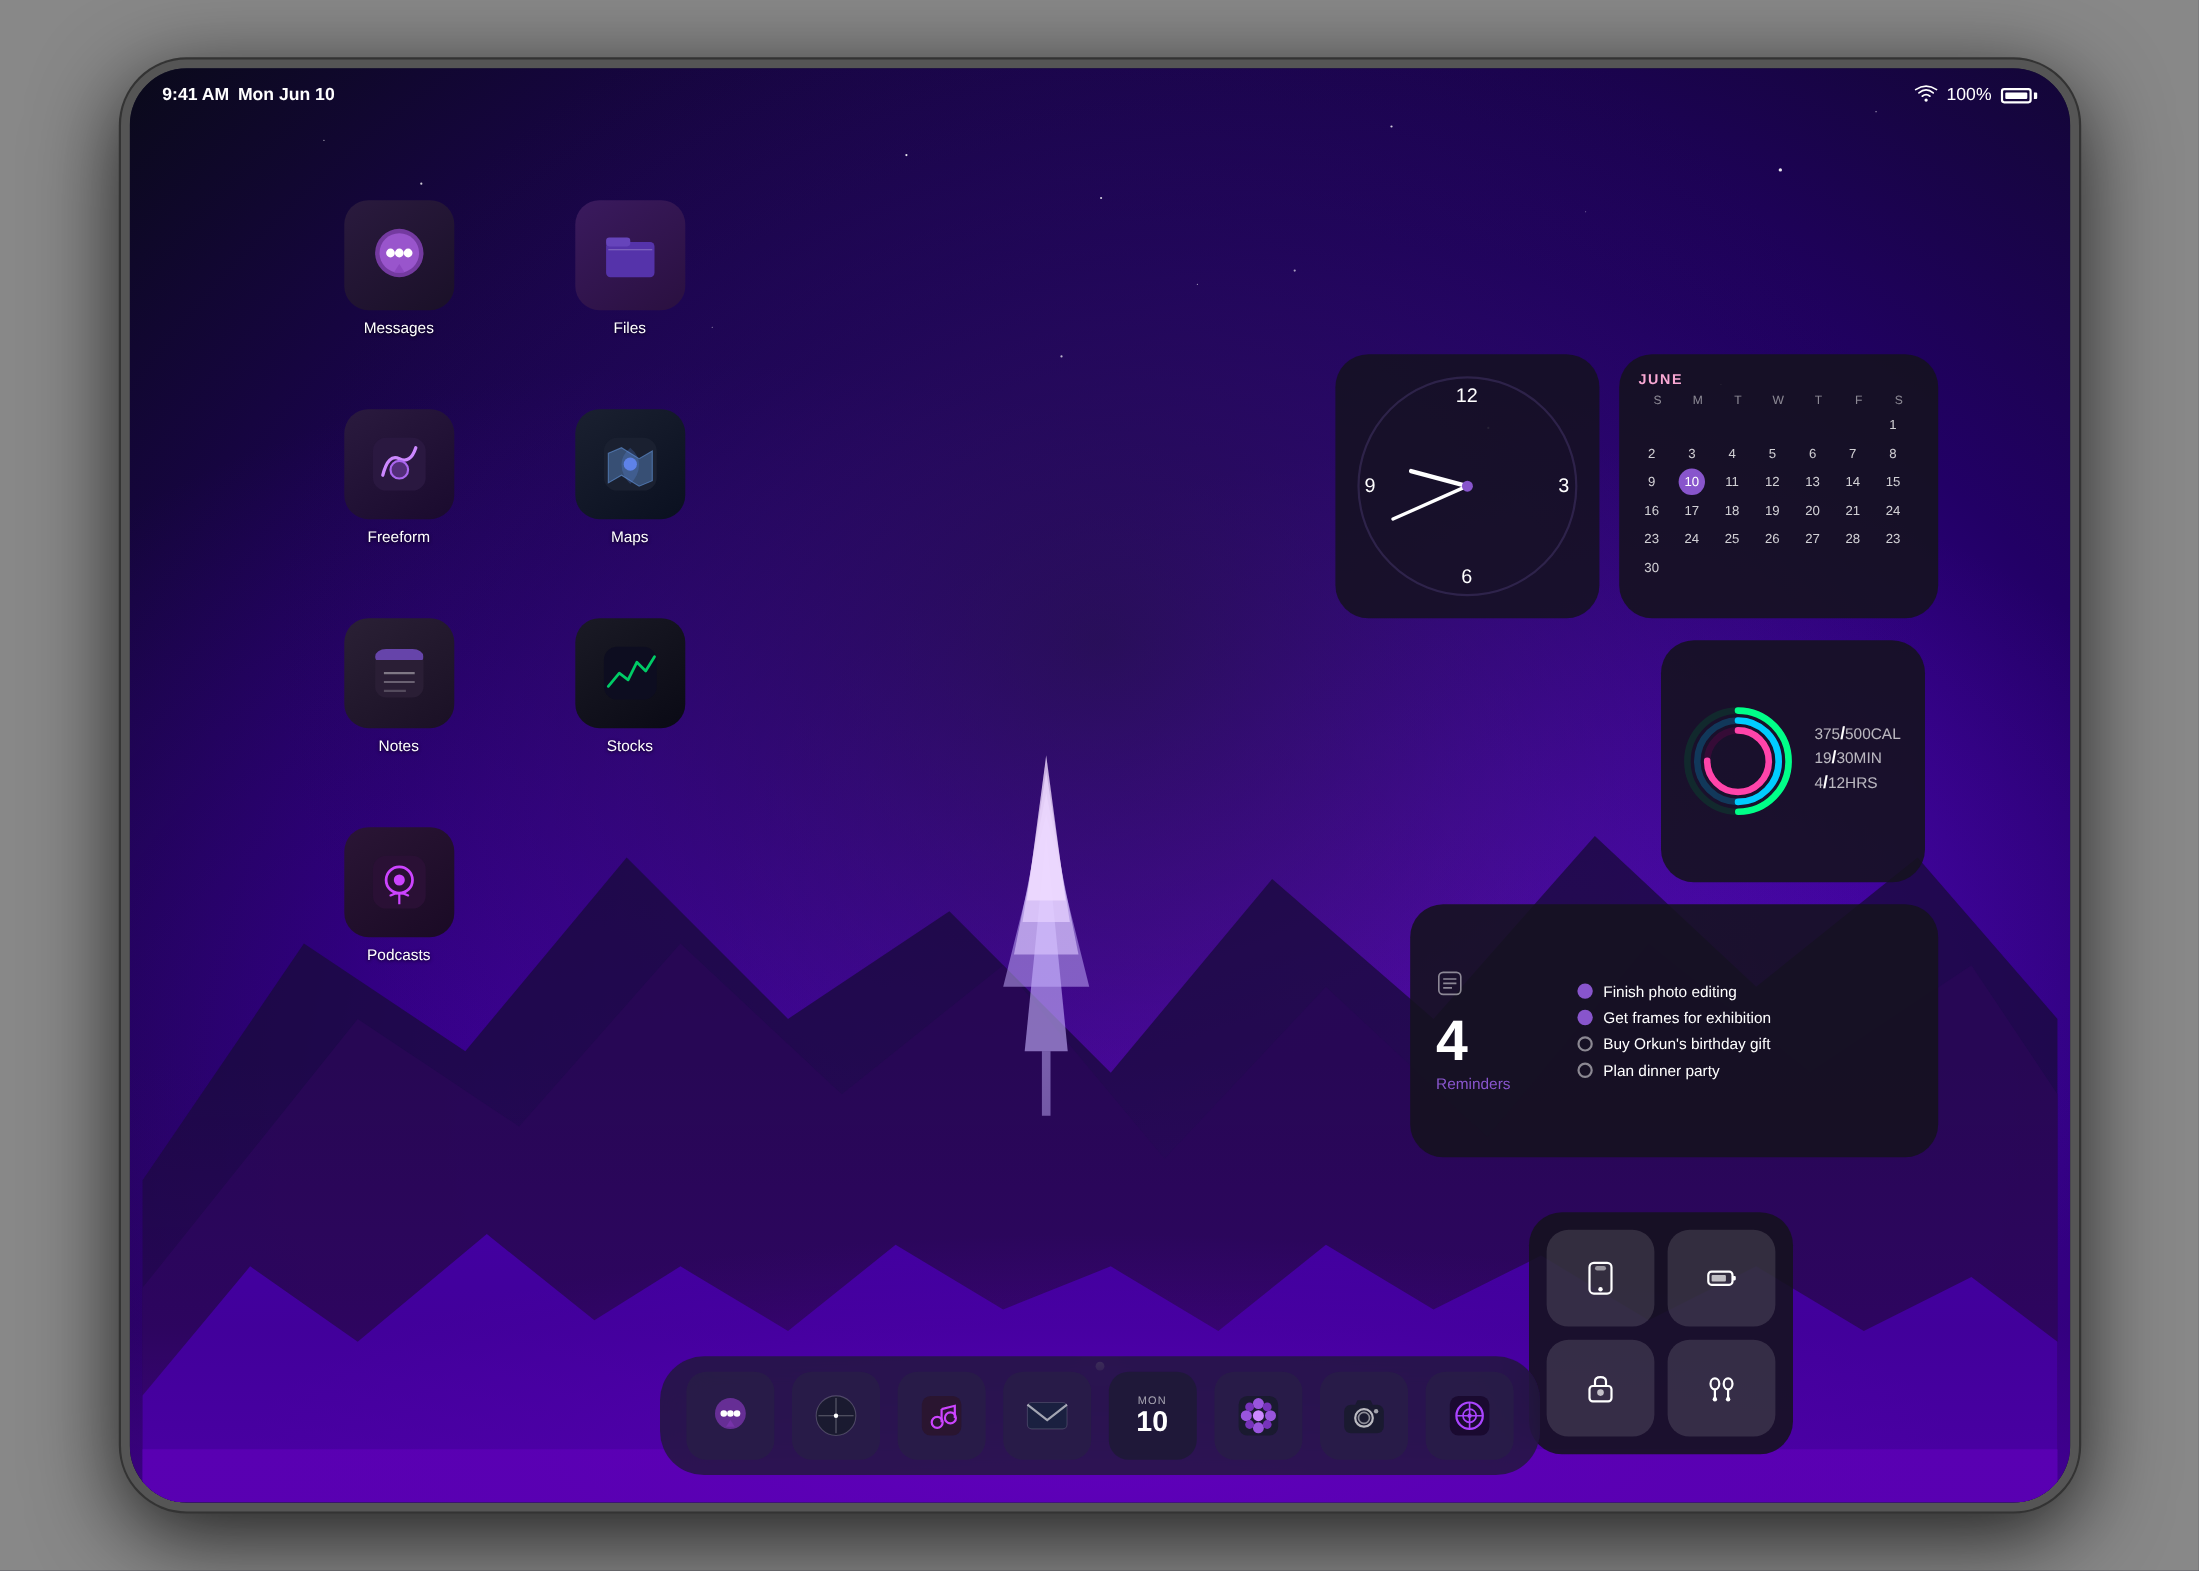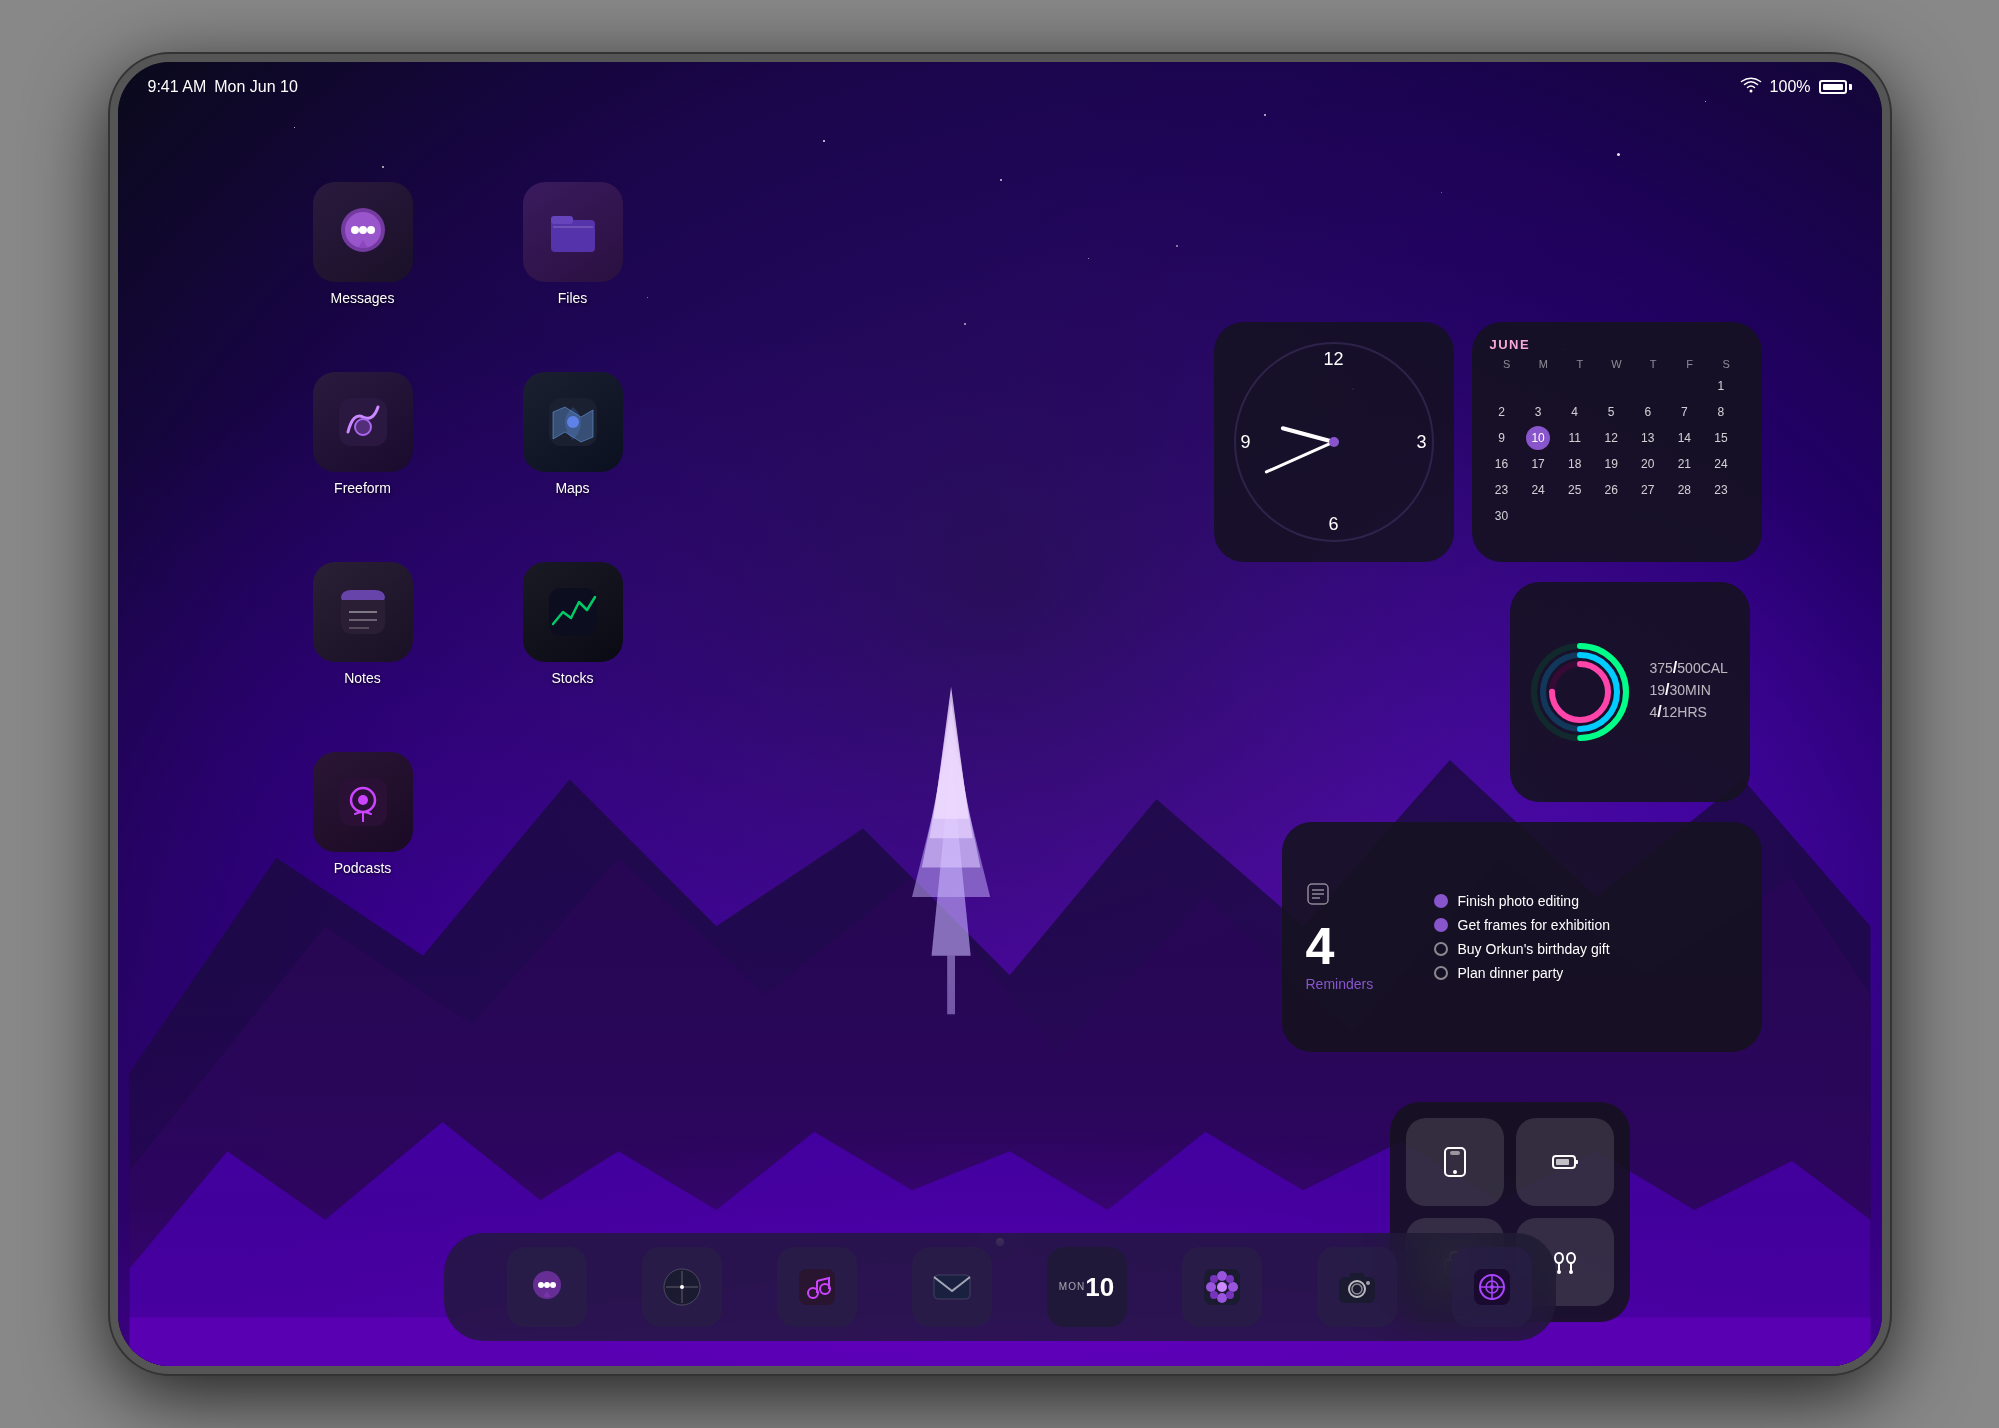--- a/index.html
+++ b/index.html
@@ -67,21 +67,21 @@
       padding: 0 30px;
       z-index: 100;
     }
 
     .status-left {
       display: flex;
       align-items: center;
       gap: 8px;
       color: white;
       font-size: 16px;
-      font-weight: 400;
+      font-weight: 700;
     }
 
     .status-right {
       display: flex;
       align-items: center;
       gap: 8px;
       color: white;
       font-size: 16px;
     }
 
@@ -379,26 +379,26 @@
       gap: 16px;
       align-items: center;
       z-index: 50;
     }
 
     .dock-icon {
       width: 80px;
       height: 80px;
       border-radius: 18px;
       display: flex;
+      flex-direction: column;
       align-items: center;
       justify-content: center;
       cursor: pointer;
       font-size: 36px;
       background: rgba(40,30,70,0.8);
-      margin-left: 39px;
     }
 
     .dock-icon.calendar-dock {
       background: rgba(30,25,55,0.9);
       position: relative;
     }
 
     .dock-cal-month {
       font-size: 10px;
       color: rgba(255,255,255,0.6);

